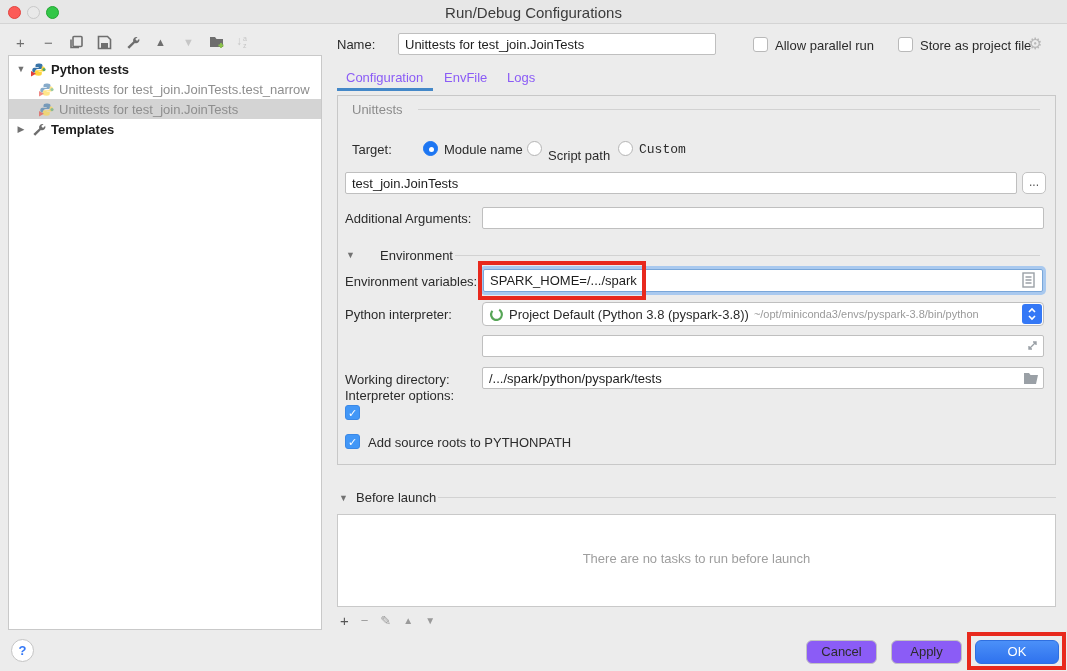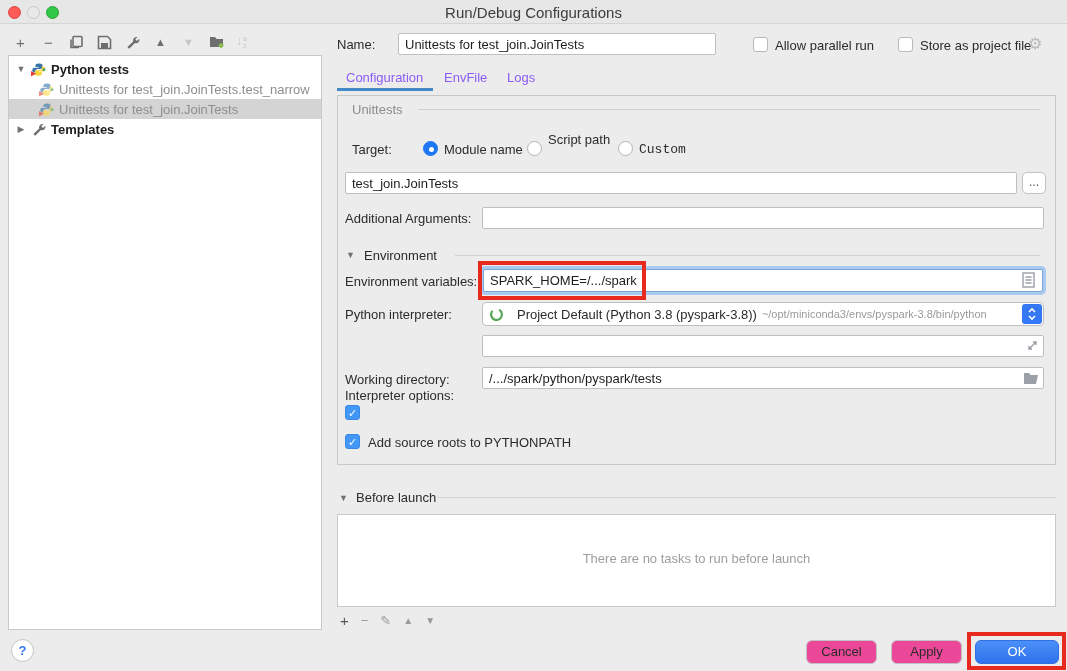--- a/index.html
+++ b/index.html
@@ -55,35 +55,35 @@
   .radio { position:absolute; width:15px; height:15px; border-radius:50%; background:#fff; border:1px solid #b5b5b5; }
   .radio.selected { background:#1d76f2; border-color:#1d76f2; }
   .radio.selected::after { content:""; position:absolute; left:5px; top:5px; width:5px; height:5px; border-radius:50%; background:#fff; }
 
   .btn-dots { position:absolute; width:24px; height:22px; background:#fff; border:1px solid #c2c2c2; border-radius:5px; color:#555; text-align:center; line-height:18px; font-size:12px; }
 
   .focus-fld { box-shadow:0 0 0 3px #a9c9ef; border-color:#7aa7d9 !important; }
   .fld-ico { position:absolute; color:#9aa0a6; }
 
   .combo { position:absolute; left:482px; top:302px; width:562px; height:24px; background:#fff; border:1px solid #bfbfbf; border-radius:4px; display:flex; align-items:center; overflow:hidden; }
-  .combo-text { margin-left:13px; white-space:nowrap; }
+  .combo-text { margin-left:5px; white-space:nowrap; }
   .combo-path { color:#9a9a9a; font-size:11px; margin-left:5px; white-space:nowrap; }
   .stepper { position:absolute; right:1px; top:1px; width:20px; height:20px; background:#3478f6; border-radius:3px; display:flex; flex-direction:column; align-items:center; justify-content:center; gap:1px; }
 
   
   .tasks-panel { position:absolute; left:337px; top:514px; width:719px; height:93px; background:#fff; border:1px solid #c9c9c9; }
   .empty-text { position:absolute; left:0; right:0; top:36px; text-align:center; color:#9e9e9e; }
   .task-toolbar { position:absolute; left:340px; top:611px; display:flex; gap:12px; align-items:center; height:18px; }
   .task-ico { color:#9a9a9a; font-size:13px; }
   .task-ico.dark { color:#555; font-size:15px; }
   .task-ico.small { font-size:10px; }
 
   
   .help-btn { position:absolute; left:11px; top:639px; width:23px; height:23px; border-radius:50%; background:#fff; border:1px solid #c4c4c4; color:#3478f6; font-weight:bold; text-align:center; line-height:21px; font-size:13px; }
-  .btn { position:absolute; top:640px; height:24px; background:#ec4899; border:1px solid #c2c2c2; border-radius:6px; text-align:center; line-height:22px; font-size:13px; color:#2b2b2b; }
+  .btn { position:absolute; top:640px; height:24px; background:#8b5cf6; border:1px solid #c2c2c2; border-radius:6px; text-align:center; line-height:22px; font-size:13px; color:#2b2b2b; }
   .btn.primary { background:linear-gradient(#4b90f8,#2f72ee); border-color:#2f6fe0; color:#fff; }
 
   .hl-rect { position:absolute; border:4px solid #e8291d; pointer-events:none; }
 </style>
 </head>
 <body>
 
 <svg width="0" height="0" style="position:absolute">
   <defs>
     <g id="py-ico">
@@ -187,32 +187,32 @@
 
   <div class="main-panel"></div>
 
   <span class="group-lbl" style="left:352px; top:102px;">Unittests</span>
   <div class="hline" style="left:418px; top:109px; width:622px;"></div>
 
   <span class="lbl" style="left:352px; top:142px;">Target:</span>
   <span class="radio selected" style="left:423px; top:141px;"></span>
   <span class="lbl" style="left:444px; top:142px;">Module name</span>
   <span class="radio" style="left:527px; top:141px;"></span>
-  <span class="lbl" style="left:548px; top:132px;">Script path</span>
+  <span class="lbl" style="left:548px; top:148px;">Script path</span>
   <span class="radio" style="left:618px; top:141px;"></span>
   <span class="lbl" style="left:639px; top:142px;font-family:Liberation Mono, monospace;">Custom</span>
 
   <input class="fld" style="left: 345px; top: 172px; width: 672px; height: 22px;" value="test_join.JoinTests">
   <span class="btn-dots" style="left:1022px; top:172px;">...</span>
 
   <span class="lbl" style="left:345px; top:211px;">Additional Arguments:</span>
   <input class="fld" style="left: 482px; top: 207px; width: 562px; height: 22px;" value="">
 
   <span class="sec-caret" style="left:346px; top:250px;">▼</span>
-  <span class="lbl" style="left:364px; top:248px;">Environment</span>
+  <span class="lbl" style="left:380px; top:248px;">Environment</span>
   <div class="hline" style="left:455px; top:255px; width:585px;"></div>
 
   <span class="lbl" style="left:345px; top:274px;">Environment variables:</span>
   <input class="fld focus-fld" style="left: 483px; top: 269px; width: 560px; height: 23px;" value="SPARK_HOME=/.../spark">
   <span class="fld-ico" style="left:1022px; top:272px;">
     <svg width="13" height="16" viewBox="0 0 13 16">
         <rect x="1" y="1" width="11" height="14" fill="#fff" stroke="#9aa0a6" stroke-width="1.4"></rect>
         <path d="M3.5 5h6M3.5 8h6M3.5 11h6" stroke="#9aa0a6" stroke-width="1.4"></path>
       </svg>
   </span>

